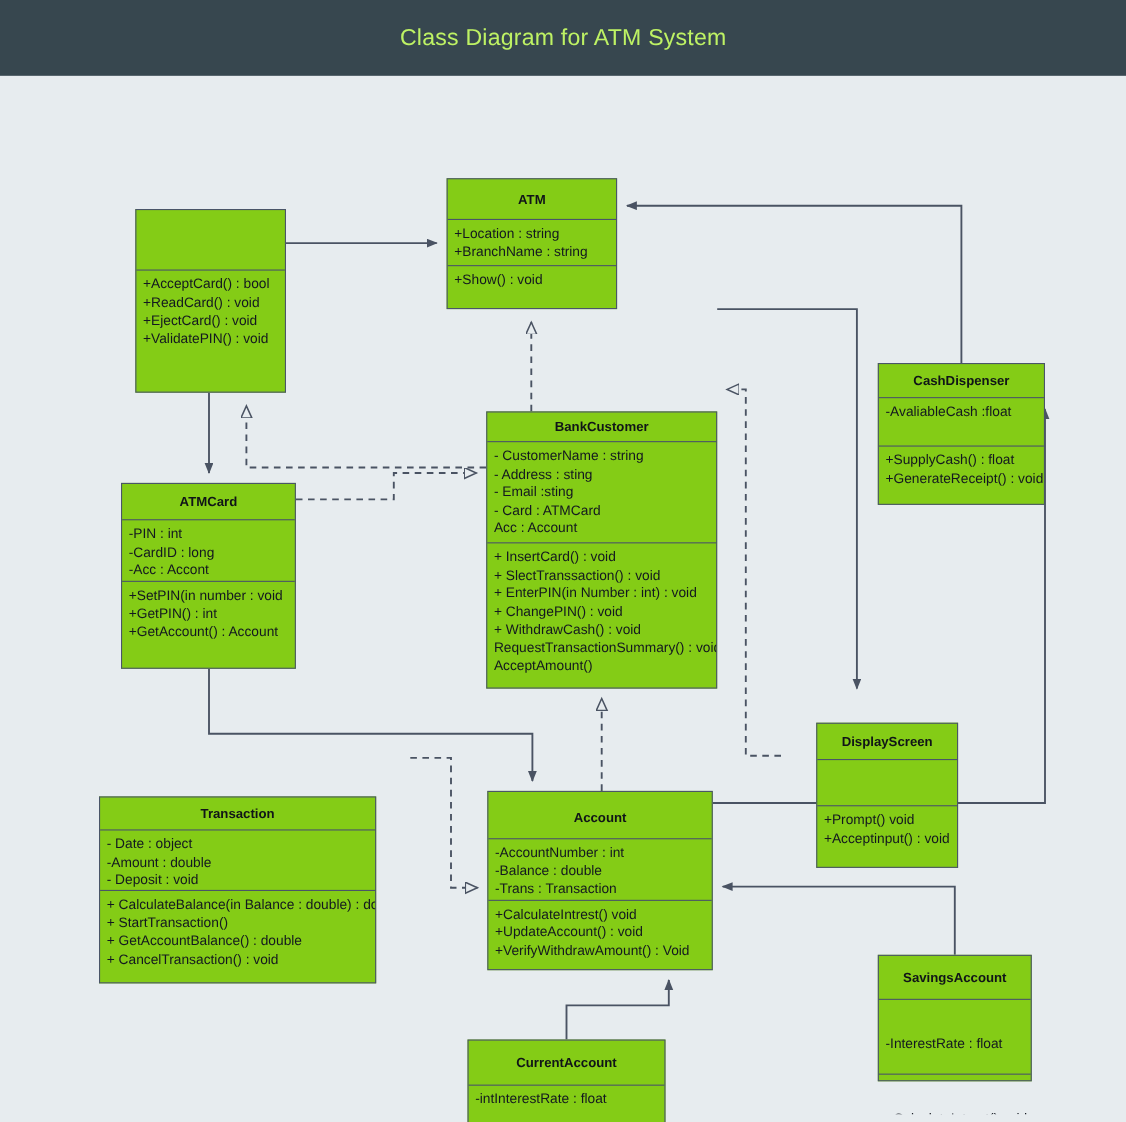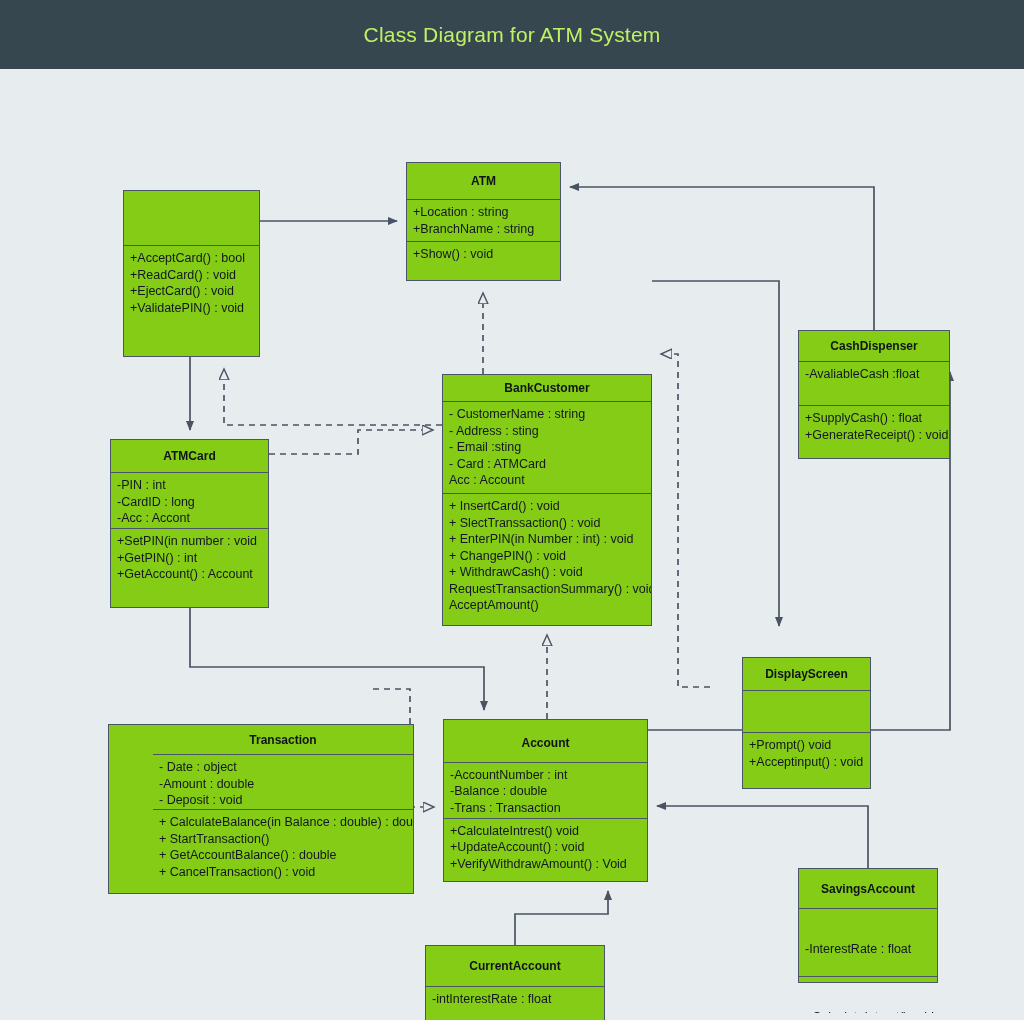--- a/index.html
+++ b/index.html
@@ -203,21 +203,21 @@
           </div>
         </div>
         <div class="uml-class" style="left: 710px; top: 588px; width: 129px; height: 132px; margin-left: 32px;">
           <div class="uml-name" style="height: 33px; min-height: 33px;">DisplayScreen</div>
           <div class="uml-attrs empty-compartment" style="height: 42px; min-height: 42px;"></div>
           <div class="uml-ops">
             <div class="uml-line">+Prompt() void</div>
             <div class="uml-line">+Acceptinput() : void</div>
           </div>
         </div>
-        <div class="uml-class" style="left: 108px; top: 655px; width: 306px; height: 170px; padding-left: 44px;">
+        <div class="uml-class" style="left: 90px; top: 655px; width: 252px; height: 170px;">
           <div class="uml-name" style="height: 30px; min-height: 30px;">Transaction</div>
           <div class="uml-attrs" style="height: 55px; min-height: 55px;">
             <div class="uml-line">- Date : object</div>
             <div class="uml-line">-Amount : double</div>
             <div class="uml-line">- Deposit : void</div>
           </div>
           <div class="uml-ops">
             <div class="uml-line">+ CalculateBalance(in Balance : double) : double</div>
             <div class="uml-line">+ StartTransaction()</div>
             <div class="uml-line">+ GetAccountBalance() : double</div>

